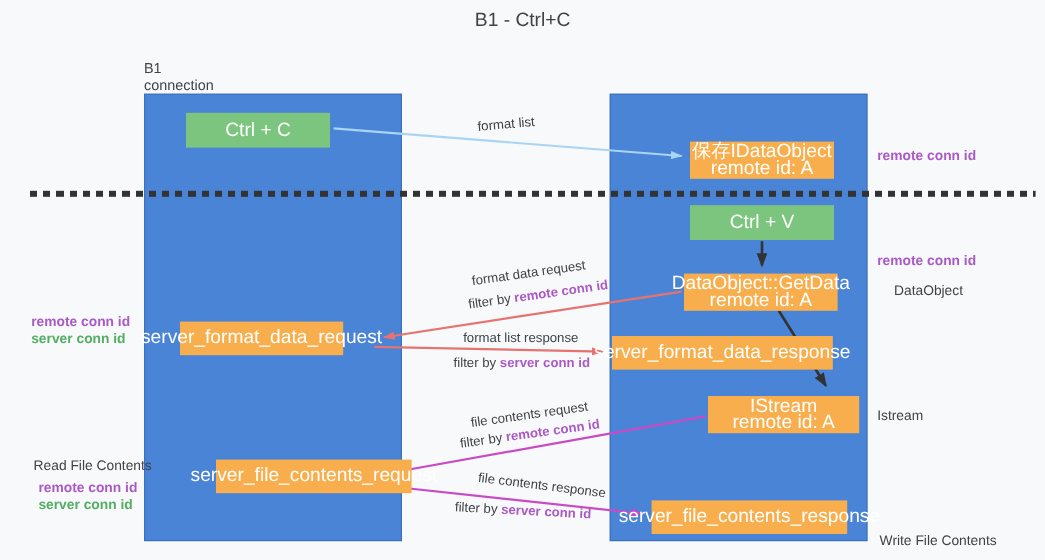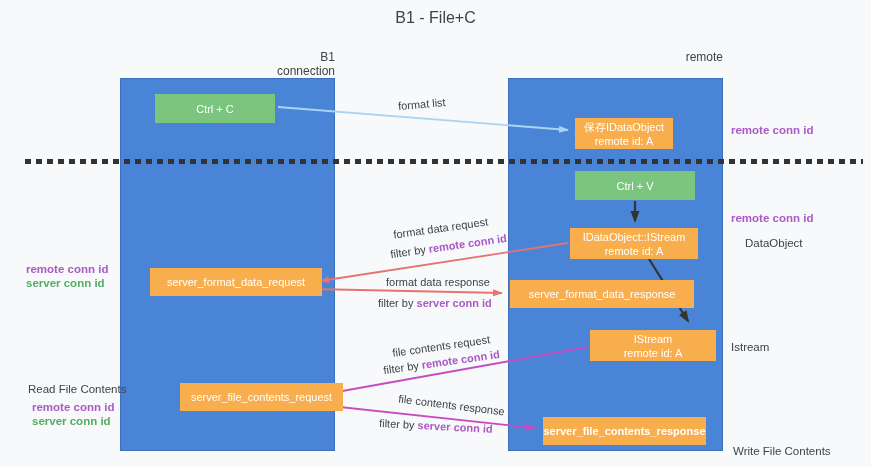--- a/index.html
+++ b/index.html
@@ -14,32 +14,32 @@
     overflow:hidden;
     color:#3e4348;
   }
   .abs{position:absolute;}
   .title{
     left:0;top:8px;width:871px;
     text-align:center;
     font-size:16px;line-height:20px;color:#3e4348;
   }
   .lane-header{
-    text-align:right;font-size:12px;line-height:14px;color:#3e4348;
+    text-align:left;font-size:12px;line-height:14px;color:#3e4348;
   }
   .lane{
     background:#4a84d7;
     border:1px solid rgba(30,60,120,0.28);
     box-sizing:border-box;
   }
   .node{
     box-sizing:border-box;
     display:flex;flex-direction:column;
     align-items:center;justify-content:center;
-    color:#ffffff;font-size:11px;line-height:14px;
+    color:#ffffff;font-size:16px;line-height:14px;
     text-align:center;
     white-space:nowrap;
   }
   .node.green{background:#7cc57f;}
   .node.orange{background:#f9ae4d;}
   .dashed-line{
     height:5px;
     background:repeating-linear-gradient(90deg,#333 0 6px,transparent 6px 11px);
   }
   .edge-label{
@@ -52,29 +52,28 @@
   .purple{color:#ab59c6;font-weight:bold;}
   .greenlbl{color:#53ad63;font-weight:bold;}
   svg.arrows{left:0;top:0;pointer-events:none;}
 </style>
 </head>
 <body>
 
 <div class="canvas">
 
   <div class="abs title">
-    <div>B1 - File+C</div>
+    <div>B1 - Ctrl+C</div>
   </div>
 
   <div class="abs lane-header" style="left:120px;top:50px;width:215px;">
     <div>B1</div>
     <div>connection</div>
   </div>
   <div class="abs lane-header" style="left:508px;top:50px;width:215px;">
-    <div>remote</div>
   </div>
 
   <div class="abs lane" style="left:120px;top:78px;width:215px;height:373px;"></div>
   <div class="abs lane" style="left:508px;top:78px;width:215px;height:373px;"></div>
 
   <div class="abs dashed-line" style="left:25px;top:159px;width:838px;"></div>
 
   <svg class="abs arrows" width="871" height="467">
     <defs>
       <marker id="head-blue" markerUnits="userSpaceOnUse" markerWidth="10" markerHeight="8" refX="9" refY="3.5" orient="auto">
@@ -99,51 +98,51 @@
     <line x1="312" y1="404" x2="535" y2="428" stroke="#c94bc4" stroke-width="1.8" marker-end="url(#head-magenta)"></line>
   </svg>
 
   <div class="abs node green" style="left:155px;top:94px;width:120px;height:29px;">
     <div>Ctrl + C</div>
   </div>
   <div class="abs node green" style="left:575px;top:171px;width:120px;height:29px;">
     <div>Ctrl + V</div>
   </div>
 
-  <div class="abs node orange" style="left:575px;top:118px;width:98px;height:31px;">
+  <div class="abs node orange" style="left:575px;top:118px;width:120px;height:31px;">
     <div>保存IDataObject</div>
     <div>remote id: A</div>
   </div>
   <div class="abs node orange" style="left:570px;top:228px;width:128px;height:31px;">
-    <div>IDataObject::IStream</div>
+    <div>DataObject::GetData</div>
     <div>remote id: A</div>
   </div>
   <div class="abs node orange" style="left:590px;top:330px;width:126px;height:31px;">
     <div>IStream</div>
     <div>remote id: A</div>
   </div>
-  <div class="abs node orange" style="left:150px;top:268px;width:172px;height:28px;">
+  <div class="abs node orange" style="left:150px;top:268px;width:136px;height:28px;">
     <div>server_format_data_request</div>
   </div>
   <div class="abs node orange" style="left:510px;top:280px;width:184px;height:28px;">
     <div>server_format_data_response</div>
   </div>
   <div class="abs node orange" style="left:148px;top:383px;width:163px;height:28px;margin-left:32px;">
     <div>server_file_contents_request</div>
   </div>
-  <div class="abs node orange" style="left:543px;top:417px;width:163px;height:28px;font-weight:bold;">
+  <div class="abs node orange" style="left:543px;top:417px;width:163px;height:28px;">
     <div>server_file_contents_response</div>
   </div>
 
   <div class="abs edge-label" style="left:398px;top:98px;transform:rotate(-5deg);">format list</div>
 
   <div class="abs edge-label" style="left:393px;top:222px;transform:rotate(-8deg);">format data request</div>
   <div class="abs edge-label" style="left:390px;top:240px;transform:rotate(-8deg);"><span>filter by </span><span class="purple">remote conn id</span></div>
 
-  <div class="abs edge-label" style="left:386px;top:276px;">format data response</div>
+  <div class="abs edge-label" style="left:386px;top:276px;">format list response</div>
   <div class="abs edge-label" style="left:378px;top:297px;"><span>filter by </span><span class="purple">server conn id</span></div>
 
   <div class="abs edge-label" style="left:392px;top:340px;transform:rotate(-8deg);">file contents request</div>
   <div class="abs edge-label" style="left:383px;top:356px;transform:rotate(-8deg);"><span>filter by </span><span class="purple">remote conn id</span></div>
 
   <div class="abs edge-label" style="left:398px;top:399px;transform:rotate(7deg);">file contents response</div>
   <div class="abs edge-label" style="left:379px;top:420px;transform:rotate(3deg);"><span>filter by </span><span class="purple">server conn id</span></div>
 
   <div class="abs side-label purple" style="left:731px;top:123px;">remote conn id</div>
   <div class="abs side-label purple" style="left:731px;top:211px;">remote conn id</div>

